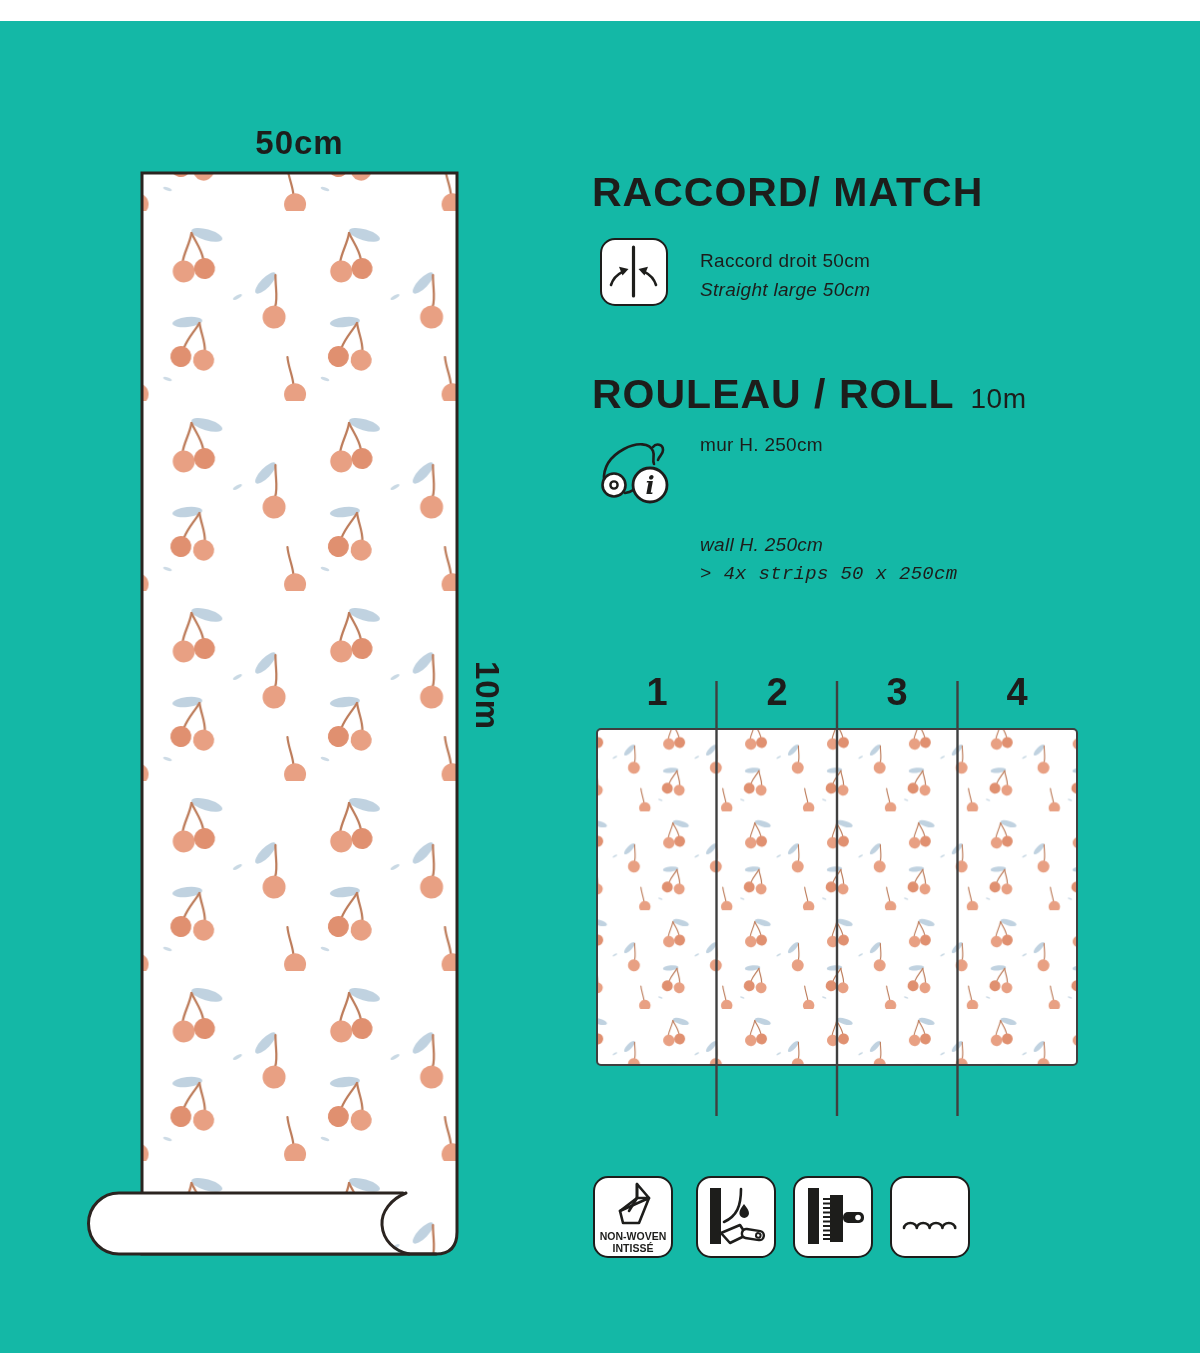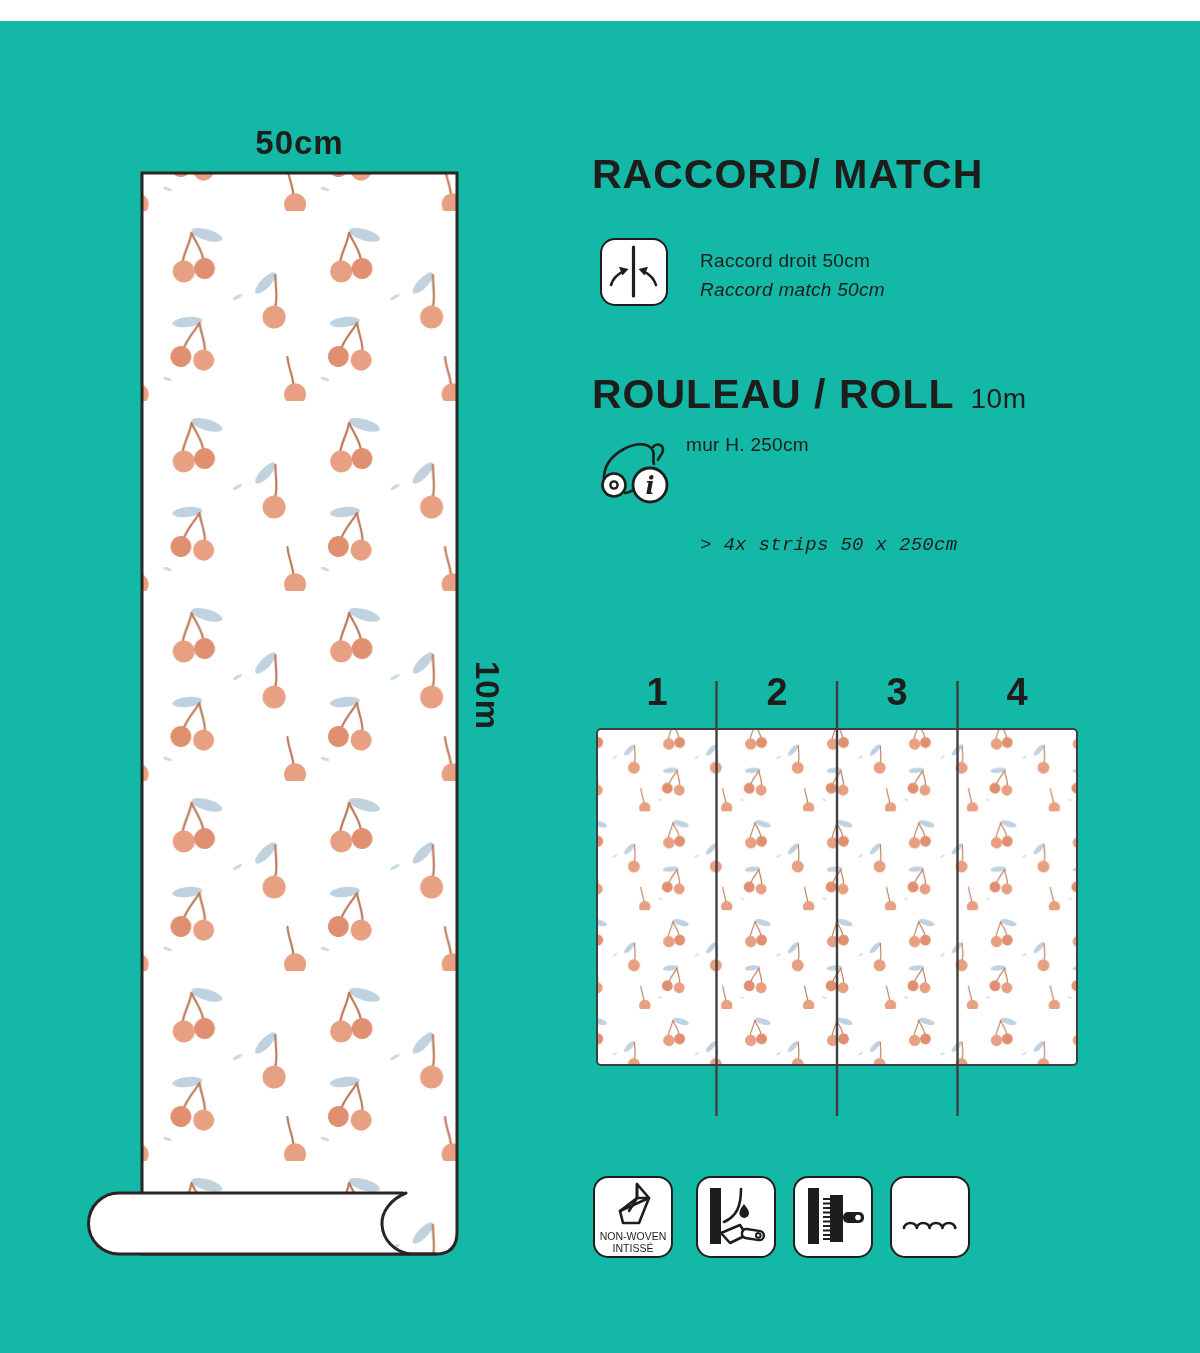--- a/index.html
+++ b/index.html
@@ -16,21 +16,21 @@
   .body-line{font-size:19px;line-height:28.5px;letter-spacing:.3px;white-space:nowrap;}
   .italic{font-style:italic;}
   .num-row{display:flex;width:480px;}
   .num-row span{flex:1;text-align:center;font-size:38px;font-weight:700;}
   
   .icon-box{
     box-sizing:border-box;border:2.5px solid var(--ink);border-radius:15px;background:#fff;
   }
   .feat-box{width:80px;height:82px;}
   .nw-label{position:absolute;left:0;right:0;top:53px;text-align:center;
-    font-size:10.5px;font-weight:400;line-height:11.5px;letter-spacing:0;color:var(--ink);}
+    font-size:10.5px;font-weight:700;line-height:11.5px;letter-spacing:0;color:var(--ink);}
   
   .ch{fill:var(--cherry);}
   .ch2{fill:var(--cherry2);}
   .lf{fill:var(--leaf);}
   .st{stroke:var(--stem);fill:none;stroke-width:2.2;stroke-linecap:round;}
   .ikl{stroke:var(--ink);fill:none;stroke-width:2.6;stroke-linecap:round;stroke-linejoin:round;}
   .fk{fill:var(--ink);stroke:none;}
   .info-i{font-family:"DejaVu Serif", serif;font-style:italic;font-weight:700;font-size:24px;fill:var(--ink);}
 </style>
 </head>
@@ -96,61 +96,62 @@
       <line x1="716.5" y1="660" x2="716.5" y2="1095" stroke="var(--divider)" stroke-width="2.4"></line>
       <line x1="837" y1="660" x2="837" y2="1095" stroke="var(--divider)" stroke-width="2.4"></line>
       <line x1="957.5" y1="660" x2="957.5" y2="1095" stroke="var(--divider)" stroke-width="2.4"></line>
     </g>
   </svg>
 
   <div class="abs dim-label" style="left:142px;top:103px;width:315px;text-align:center;">50cm</div>
 
   <div class="abs dim-label vert" style="left:468px;top:640px;">10m</div>
 
-  <div class="abs section-title" style="left:592px;top:133px;">
+  <div class="abs section-title" style="left:592px;top:151px;">
     <span>RACCORD/ MATCH</span>
   </div>
 
   <div class="abs icon-box" style="left:600px;top:217px;width:68px;height:68px;">
     <svg width="63" height="63" viewBox="0 0 63 63">
       <line x1="31.5" y1="7" x2="31.5" y2="56" stroke="var(--ink)" stroke-width="3.2" stroke-linecap="round"></line>
       <path class="ikl" stroke-width="3" d="M9 45 C11 38.5 15 34.5 20.5 31.8"></path>
       <path class="fk" d="M26.5 29 L17 26.8 L20.5 35.6 Z"></path>
       <path class="ikl" stroke-width="3" d="M54 45 C52 38.5 48 34.5 42.5 31.8"></path>
       <path class="fk" d="M36.5 29 L46 26.8 L42.5 35.6 Z"></path>
     </svg>
   </div>
 
   <div class="abs" style="left:700px;top:226px;">
     <div class="body-line">Raccord droit 50cm</div>
-    <div class="body-line italic">Raccord match 50cm</div>
+    <div class="body-line italic">Straight large 50cm</div>
   </div>
 
   <div class="abs section-title" style="left:592px;top:353px;">
     <span>ROULEAU / ROLL</span>
     <span class="title-sub">10m</span>
   </div>
 
   <div class="abs" style="left:597px;top:413px;width:84px;height:80px;">
     <svg width="84" height="80" viewBox="0 0 84 80">
       <path class="ikl" d="M7 47 C6 33 14 22 27 15 C40 8 53 9 56 17 C58 22 55 26 57 30"></path>
       <path class="ikl" d="M56 13 C59 9 66 10 66 16 C66 21 62 22 61 26"></path>
       <path class="ikl" d="M28 59 C35 58 39 55 42 50"></path>
       <circle cx="17" cy="51" r="11.5" fill="#fff" stroke="var(--ink)" stroke-width="2.6"></circle>
       <circle cx="17" cy="51" r="3.6" fill="none" stroke="var(--ink)" stroke-width="2.4"></circle>
       <circle cx="53" cy="51" r="17" fill="#fff" stroke="var(--ink)" stroke-width="2.8"></circle>
       <text class="info-i" x="53" y="60" text-anchor="middle">i</text>
     </svg>
   </div>
 
-  <div class="abs" style="left:686px;top:410px;">
+  <div class="abs" style="left:700px;top:410px;">
     <div class="body-line" style="line-height:28.5px;">mur H. 250cm</div>
   </div>
 
   <div class="abs" style="left:700px;top:510px;">
+    <div class="body-line italic" style="line-height:28.5px;">wall H. 250cm</div>
     <div class="body-line italic" style="line-height:28.5px;font-family:Liberation Mono, monospace;">&gt; 4x strips 50 x 250cm</div>
   </div>
 
   <div class="abs num-row" style="left:597px;top:650px;">
     <span>1</span>
     <span>2</span>
     <span>3</span>
     <span>4</span>
   </div>
 

